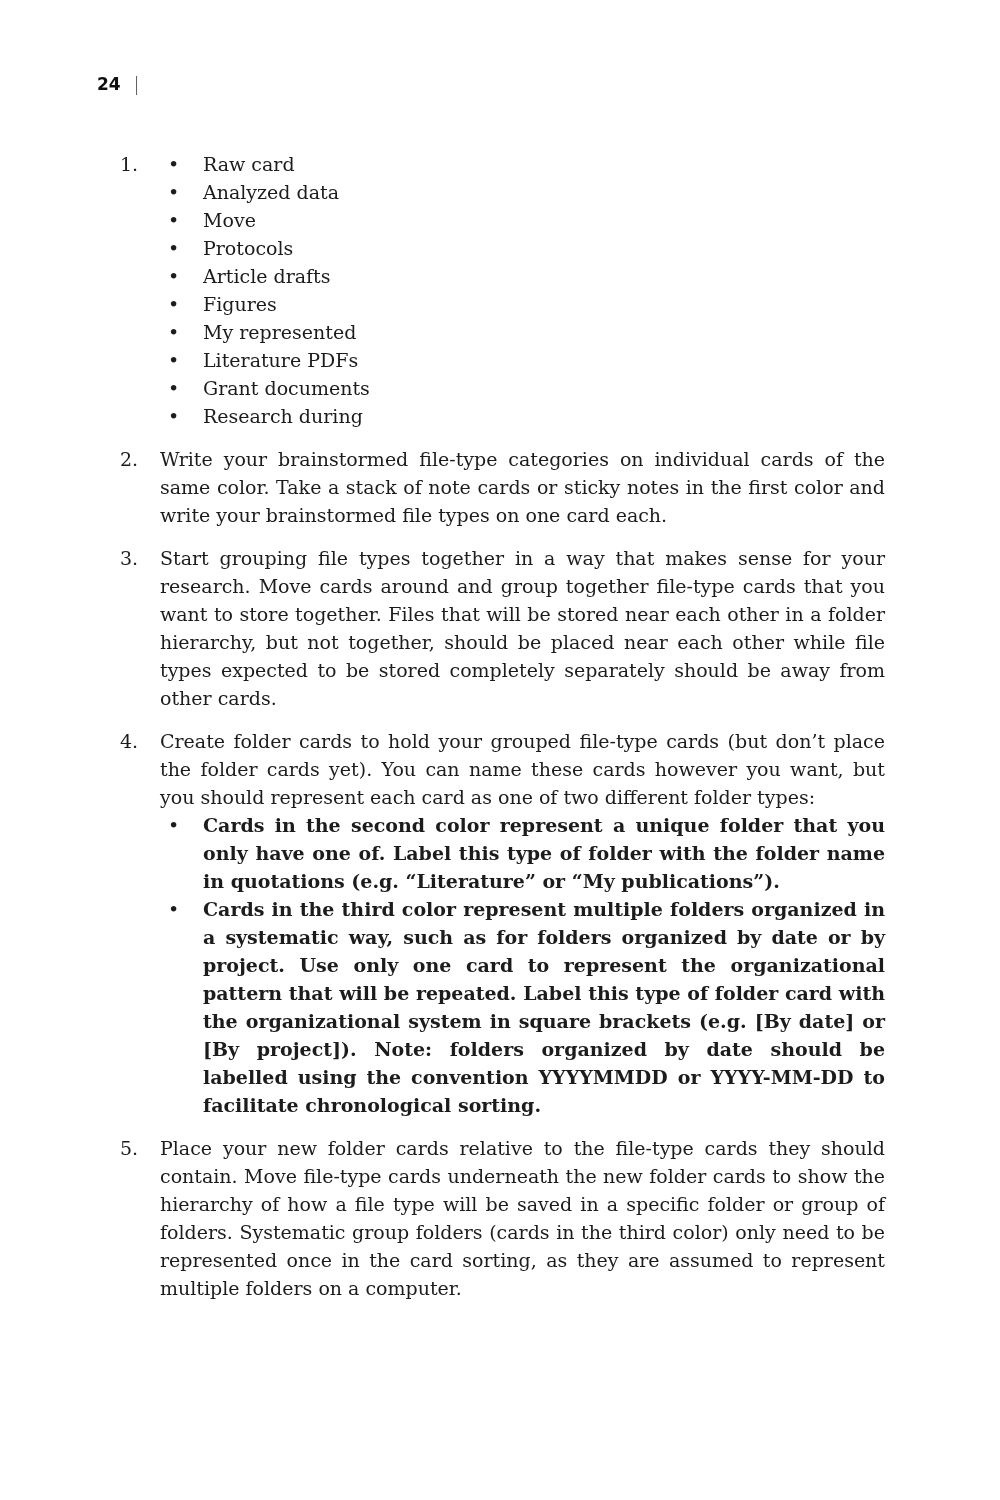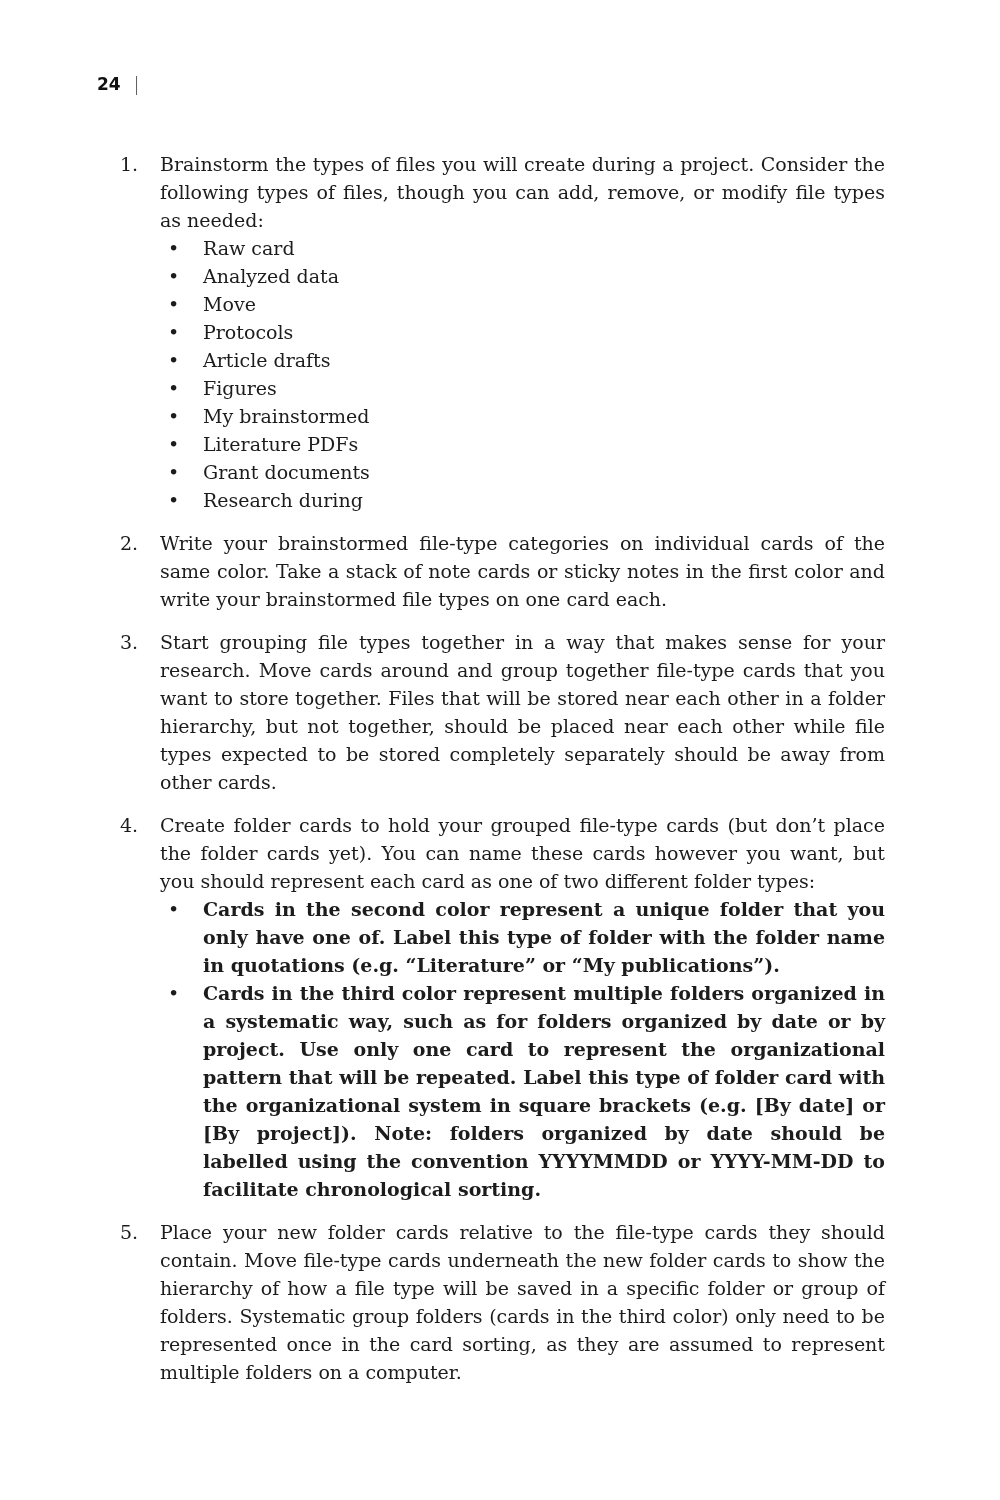--- a/index.html
+++ b/index.html
@@ -83,21 +83,20 @@
   <header class="page-header">
     <span>24</span>
     <span class="sep">|</span>
   </header>
 
   <div class="list">
 
     <div class="item">
       <div class="num">1.</div>
       <div class="body">
-        <p>Brainstorm the types of files you will create during a project. Consider the following types of files, though you can add, remove, or modify file types as needed:</p>
         <div class="blist">
           <div class="bullet-row">
             <span class="bullet-glyph">•</span>
             <span class="bullet-text">Raw card</span>
           </div>
           <div class="bullet-row">
             <span class="bullet-glyph">•</span>
             <span class="bullet-text">Analyzed data</span>
           </div>
           <div class="bullet-row">
@@ -111,21 +110,21 @@
           <div class="bullet-row">
             <span class="bullet-glyph">•</span>
             <span class="bullet-text">Article drafts</span>
           </div>
           <div class="bullet-row">
             <span class="bullet-glyph">•</span>
             <span class="bullet-text">Figures</span>
           </div>
           <div class="bullet-row">
             <span class="bullet-glyph">•</span>
-            <span class="bullet-text">My brainstormed</span>
+            <span class="bullet-text">My represented</span>
           </div>
           <div class="bullet-row">
             <span class="bullet-glyph">•</span>
             <span class="bullet-text">Literature PDFs</span>
           </div>
           <div class="bullet-row">
             <span class="bullet-glyph">•</span>
             <span class="bullet-text">Grant documents</span>
           </div>
           <div class="bullet-row">

